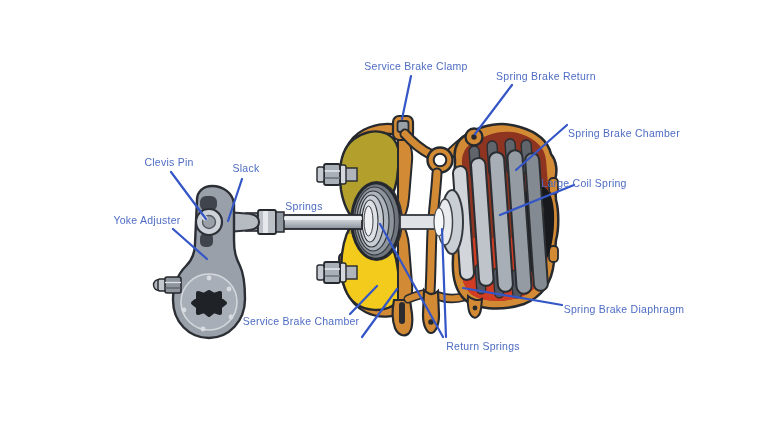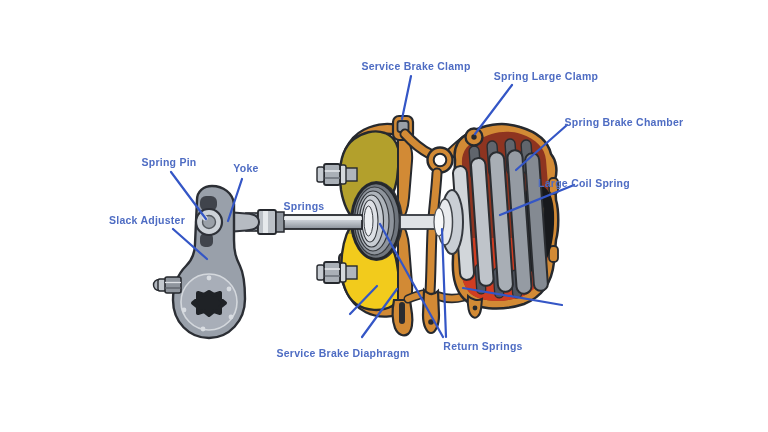--- a/index.html
+++ b/index.html
@@ -4,21 +4,21 @@
 <style>
   html,body{margin:0;padding:0;background:#ffffff;}
   .stage{
     position:relative;width:768px;height:432px;overflow:hidden;
     background:#ffffff;font-family:"Liberation Sans",sans-serif;
   }
   .stage svg{position:absolute;left:0;top:0;}
   .lbl{
     position:absolute;transform:translate(-50%,-50%);
     white-space:nowrap;font-size:10.5px;letter-spacing:.25px;
-    color:var(--c-label-text,#4e6cc3);font-weight:700;text-align:center;
+    color:var(--c-label-text,#4e6cc3);font-weight:400;text-align:center;
     -webkit-font-smoothing:antialiased;
   }
   .leader{stroke:var(--c-leader-line,#3456c6);stroke-width:2.2;fill:none;stroke-linecap:round;}
   .ol{stroke:#26292e;}
   .orangeF{fill:var(--c-clamp-orange,#d28a35);}
   .bandDark{stroke:#26292e;fill:none;stroke-linecap:round;}
   .bandOrange{stroke:var(--c-clamp-orange,#d28a35);fill:none;stroke-linecap:round;}
   .yellowB{fill:var(--c-service-yellow,#f2cb1c);}
   .yellowO{fill:var(--c-service-olive,#b3a02c);}
   .redD{fill:var(--c-spring-red-dark,#8e3420);}
@@ -201,23 +201,24 @@
       <line class="leader" x1="567" y1="125" x2="516" y2="170"></line>
       <line class="leader" x1="574" y1="185" x2="500" y2="215"></line>
       <line class="leader" x1="562" y1="305" x2="463" y2="288"></line>
       <line class="leader" x1="350" y1="314" x2="377" y2="286"></line>
       <line class="leader" x1="362" y1="337" x2="397" y2="289"></line>
       <line class="leader" x1="443" y1="337" x2="380" y2="224"></line>
       <line class="leader" x1="446" y1="337" x2="442" y2="229"></line>
     </g>
   </svg>
 
-  <div class="lbl" style="left:169px;top:162px">Spring Pin</div>
-  <div class="lbl" style="left:246px;top:168px">Yoke</div>
+  <div class="lbl" style="left:169px;top:162px">Clevis Pin</div>
+  <div class="lbl" style="left:246px;top:168px">Slack</div>
   <div class="lbl" style="left:304px;top:206px">Springs</div>
-  <div class="lbl" style="left:147px;top:220px">Slack Adjuster</div>
+  <div class="lbl" style="left:147px;top:220px">Yoke Adjuster</div>
   <div class="lbl" style="left:416px;top:66px">Service Brake Clamp</div>
-  <div class="lbl" style="left:546px;top:76px">Spring Large Clamp</div>
-  <div class="lbl" style="left:624px;top:122px">Spring Brake Chamber</div>
+  <div class="lbl" style="left:546px;top:76px">Spring Brake Return</div>
+  <div class="lbl" style="left:624px;top:133px">Spring Brake Chamber</div>
   <div class="lbl" style="left:584px;top:183px">Large Coil Spring</div>
-  <div class="lbl" style="left:343px;top:353px">Service Brake Diaphragm</div>
+  <div class="lbl" style="left:624px;top:309px">Spring Brake Diaphragm</div>
+  <div class="lbl" style="left:301px;top:321px">Service Brake Chamber</div>
   <div class="lbl" style="left:483px;top:346px">Return Springs</div>
 </div>
 
 </body></html>

